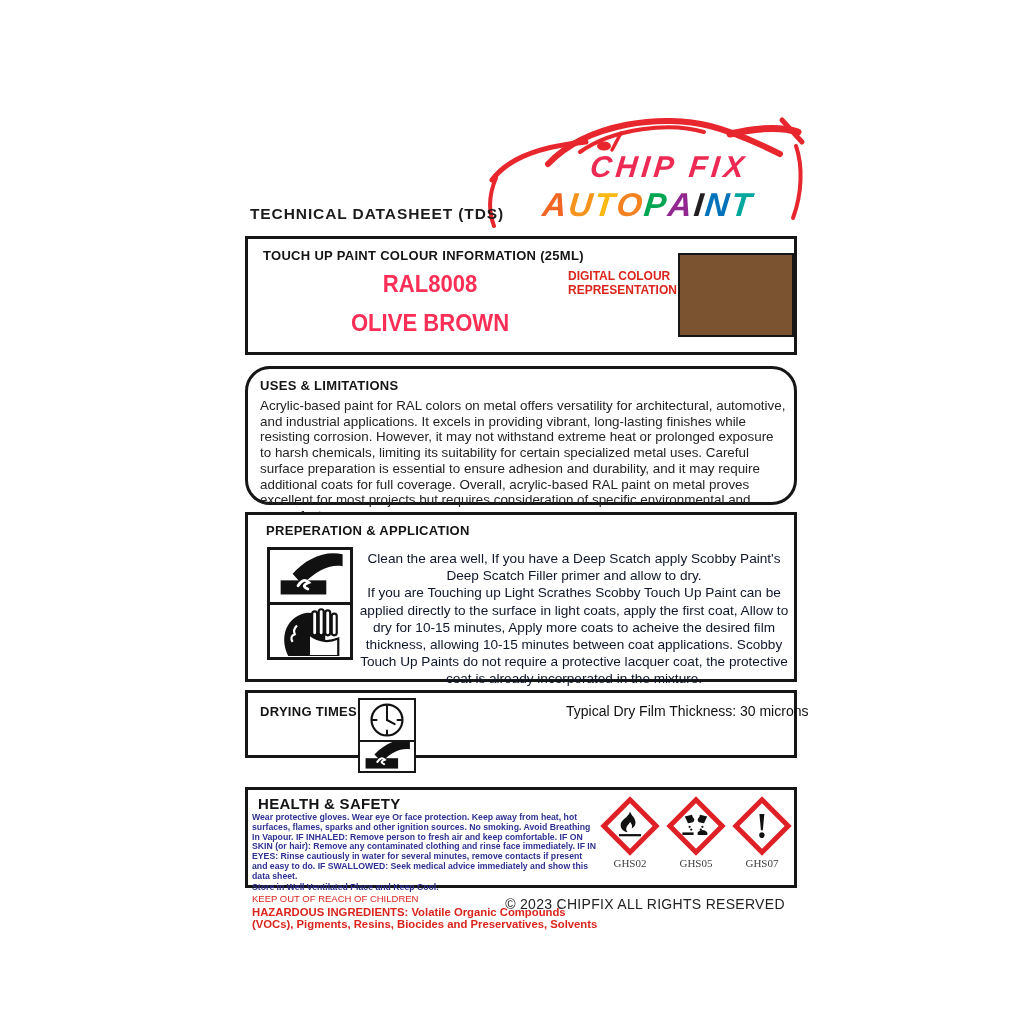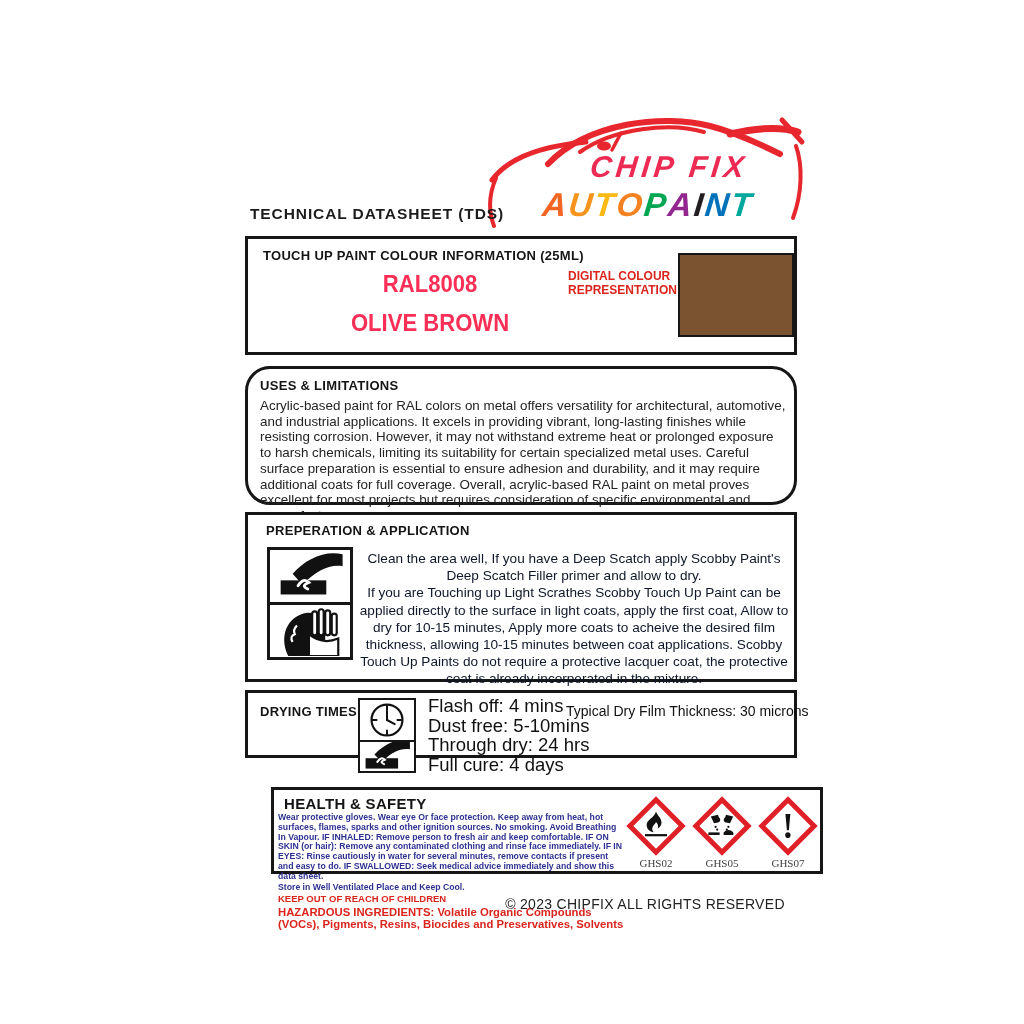--- a/index.html
+++ b/index.html
@@ -57,26 +57,26 @@
   #box-dry{top:690px;height:68px;}
   #box-dry h2{left:12px;top:11px;}
   .dry-icons{position:absolute;left:110px;top:5px;width:58px;}
   .dry-cell{border:2.5px solid #161616;background:#fff;box-sizing:border-box;
             display:flex;align-items:center;justify-content:center;overflow:hidden;}
   .dry-cell.clock{height:44px;}
   .dry-cell.hand{height:33px;margin-top:-2.5px;}
   .dry-lines{position:absolute;left:180px;top:3px;font-size:18.5px;line-height:19.6px;color:#111;}
   .thickness{position:absolute;left:318px;top:10px;font-size:14px;color:#111;white-space:nowrap;}
 
-  #box-safety{top:787px;height:87px;margin-left:26px;}
+  #box-safety{top:787px;height:101px;}
   #box-safety h2{left:10px;top:5px;font-size:15px;}
   .safety-col{position:absolute;left:4px;top:23px;width:346px;text-align:left;}
   .safety-body{font-size:8.7px;font-weight:bold;line-height:9.8px;color:var(--navy,#2e3192);}
   .safety-store{font-size:8.7px;font-weight:bold;line-height:10px;color:var(--navy,#2e3192);}
-  .safety-keepout{font-size:9.5px;font-weight:bold;color:var(--red,#da251d);margin-top:1px;}
+  .safety-keepout{font-size:9.5px;font-weight:normal;color:var(--red,#da251d);margin-top:1px;}
   .safety-hazard{font-size:11.3px;font-weight:bold;line-height:12.6px;color:var(--red,#da251d);margin-top:2px;}
 
   .ghs-row{position:absolute;left:352px;top:6px;width:192px;display:flex;justify-content:space-between;}
   .ghs{width:60px;text-align:center;}
   .diamond{position:relative;width:60px;height:60px;}
   .dshape{position:absolute;left:9px;top:9px;width:42px;height:42px;box-sizing:border-box;
           border:5px solid var(--ghs-red,#df2027);background:#fff;transform:rotate(45deg);}
   .sym{position:absolute;inset:0;display:flex;align-items:center;justify-content:center;}
   .excl{font-family:"Liberation Serif",serif;font-weight:900;font-size:34px;color:#111;line-height:1;
         transform:scaleY(1.05);}
@@ -170,26 +170,20 @@
         </svg>
       </div>
       <div class="dry-cell hand">
         <svg viewBox="0 0 64 46" width="52" height="34">
           <rect x="3" y="26" width="44" height="14" fill="#111"></rect>
           <path d="M63 2 C46 -2 28 7 15 21 L25 31 C38 18 51 12 63 14 Z" fill="#111"></path>
           <path d="M19 31 q5 -8 10 -3 q-8 3 -1 6" stroke="#fff" stroke-width="2.8" fill="none" stroke-linecap="round"></path>
         </svg>
       </div>
     </div>
-    <div class="dry-lines">
-        <div>Flash off: 4 mins</div>
-        <div>Dust free: 5-10mins</div>
-        <div>Through dry: 24 hrs</div>
-        <div>Full cure: 4 days</div>
-      </div>
     <div class="thickness">Typical Dry Film Thickness: 30 microns</div>
   </div>
 
   <div class="box" id="box-safety">
     <h2>HEALTH &amp; SAFETY</h2>
     <div class="safety-col">
       <div class="safety-body">Wear protective gloves. Wear eye Or face protection. Keep away from heat, hot surfaces, flames, sparks and other ignition sources. No smoking. Avoid Breathing In Vapour. IF INHALED: Remove person to fresh air and keep comfortable. IF ON SKIN (or hair): Remove any contaminated clothing and rinse face immediately. IF IN EYES: Rinse cautiously in water for several minutes, remove contacts if present and easy to do. IF SWALLOWED: Seek medical advice immediately and show this data sheet.</div>
       <div class="safety-store">Store in Well Ventilated Place and Keep Cool.</div>
       <div class="safety-keepout">KEEP OUT OF REACH OF CHILDREN</div>
       <div class="safety-hazard">HAZARDOUS INGREDIENTS: Volatile Organic Compounds (VOCs), Pigments, Resins, Biocides and Preservatives, Solvents</div>

